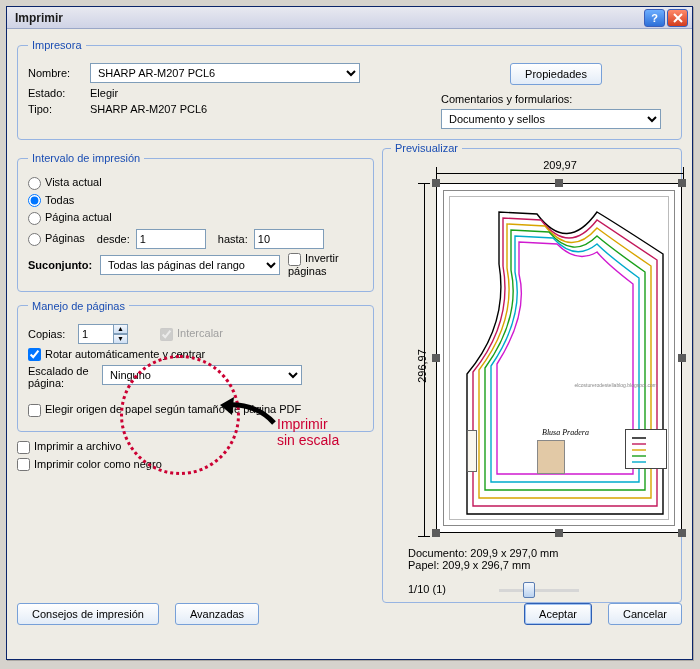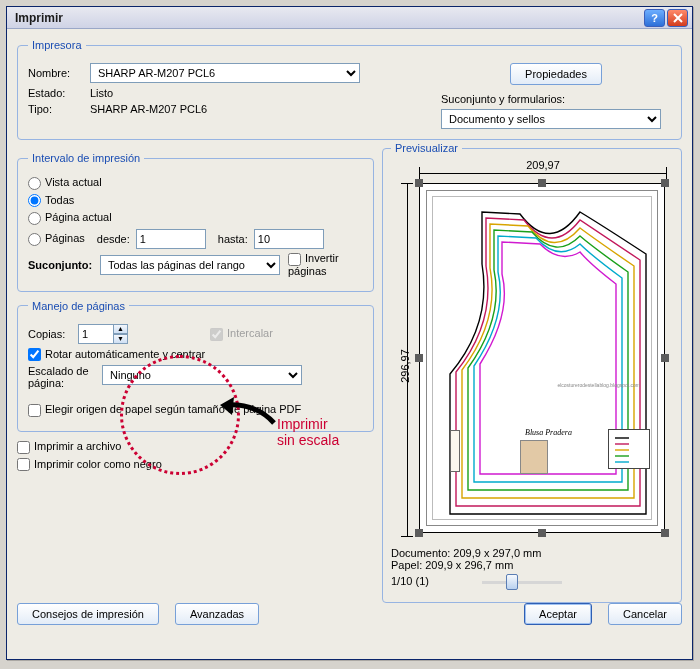--- a/index.html
+++ b/index.html
@@ -102,21 +102,21 @@
   .stepbtns { display:flex; flex-direction:column; margin-left:-1px; }
   .stepbtns div {
     width:15px; height:10px; border:1px solid #7f9db9;
     background:linear-gradient(#f3f7fc,#cfe0f4);
     font-size:7px; display:flex; align-items:center; justify-content:center;
     cursor:pointer;
   }
   .preview-frame {
     border: 1px solid #97b4e2;
     border-radius: 4px;
-    padding: 8px 8px 6px 8px;
+    padding: 8px 8px 6px 25px;
     height: 455px;
     position: relative;
   }
   .preview-frame .plegend {
     position: absolute; top: -7px; left: 8px;
     background: #eeece5; color: #1a4db3; padding: 0 4px; font-size: 11px;
   }
   .dimwrap {
     position: relative;
     width: 280px; height: 380px;
@@ -195,32 +195,32 @@
       <div class="topgrid">
         <div class="topleft">
           <div class="row">
             <span class="lbl">Nombre:</span>
             <select style="width:270px">
               <option>SHARP AR-M207 PCL6</option>
             </select>
           </div>
           <div class="row">
             <span class="lbl">Estado:</span>
-            <span>Listo</span>
+            <span>Elegir</span>
           </div>
           <div class="row">
             <span class="lbl">Tipo:</span>
             <span>SHARP AR-M207 PCL6</span>
           </div>
         </div>
         <div class="topright">
           <div class="row" style="justify-content:center">
             <button class="btn">Propiedades</button>
           </div>
-          <div style="margin-top:8px">Suconjunto y formularios:</div>
+          <div style="margin-top:8px">Comentarios y formularios:</div>
           <select style="width:220px; margin-top:4px">
             <option>Documento y sellos</option>
           </select>
         </div>
       </div>
     </fieldset>
 
     <div class="twocol">
       <div class="leftcol">
 
@@ -257,21 +257,21 @@
           <legend>Manejo de páginas</legend>
           <div class="row">
             <span style="width:50px">Copias:</span>
             <span class="stepper">
               <input type="text" value="1" style="">
               <span class="stepbtns">
                 <div>▲</div>
                 <div>▼</div>
               </span>
             </span>
-            <label class="intercalar" style="margin-left:82px">
+            <label class="intercalar" style="margin-left:32px">
               <input type="checkbox" checked="" disabled="" style=""><span>Intercalar</span>
             </label>
           </div>
           <div class="row">
               <label><input type="checkbox" checked="" style=""><span>Rotar automáticamente y centrar</span></label>
             </div>
           <div class="row" style="align-items:flex-start">
             <span style="width:74px; line-height:12px">Escalado de página:</span>
             <select style="width:200px">
               <option>Ninguno</option>
@@ -349,21 +349,21 @@
               <div style="position:absolute; right:24px; top:198px; font-size:5px; color:#888">elcosturerodestellablog.blogspot.com</div>
               <div class="photo" style="left:100px; top:256px"></div>
               <div style="position:absolute; left:30px; top:246px; width:10px; height:42px; border:1px solid #666; background:#faf7ef"></div>
             </div>
           </div>
 
           <div class="prevtexts">
             <div>Documento:  209,9 x 297,0 mm</div>
             <div>Papel:  209,9 x 296,7 mm</div>
           </div>
-          <div style="margin-top:2px">
+          <div style="margin-top:10px">
             <span>1/10 (1)</span>
             <span class="slider" style="margin-left:50px"><span class="thumb"></span></span>
           </div>
         </div>
       </div>
     </div>
 
     <div class="bottom">
       <button class="btn">Consejos de impresión</button>
       <button class="btn">Avanzadas</button>

